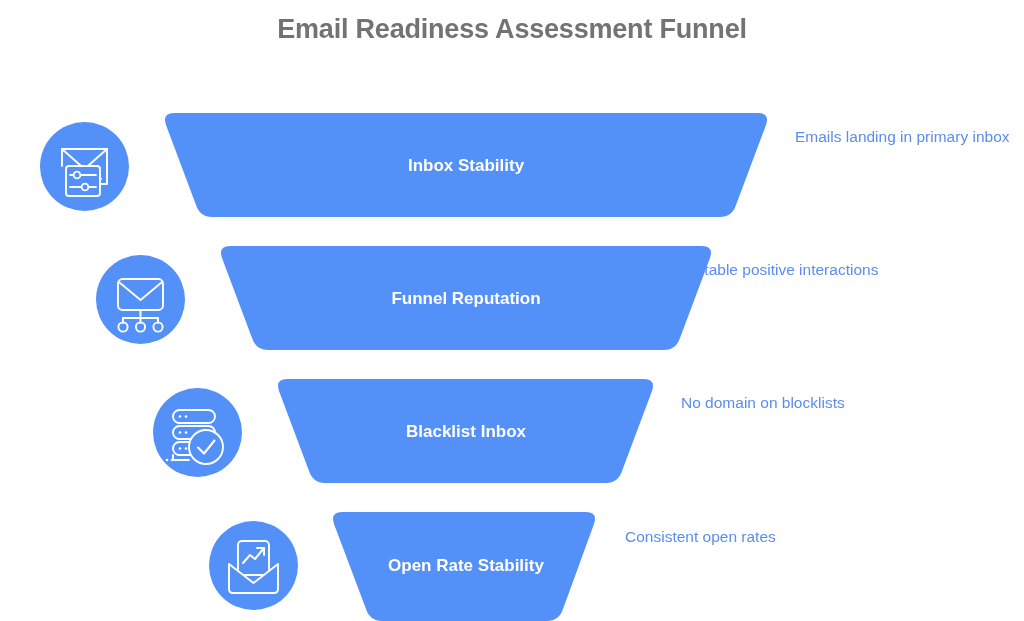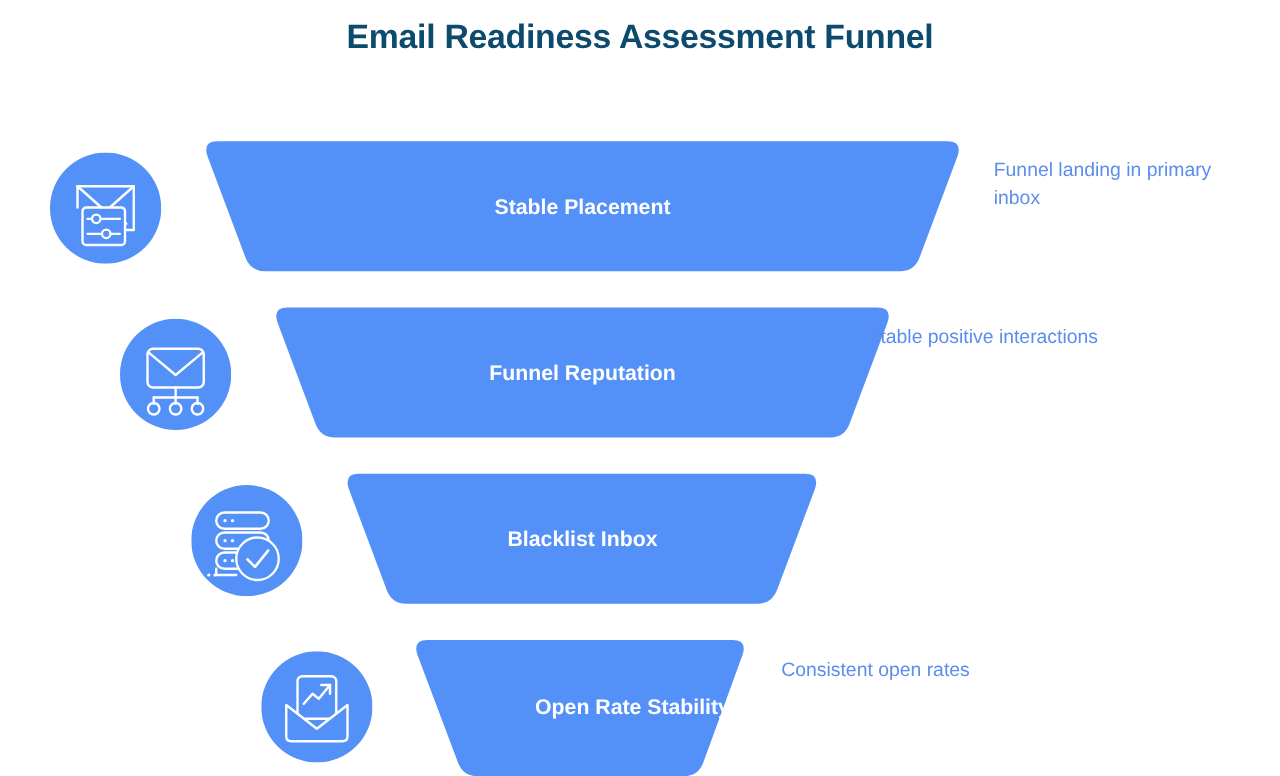--- a/index.html
+++ b/index.html
@@ -21,21 +21,21 @@
     height: 621px;
   }
   .chart-title {
     position: absolute;
     top: 14px;
     left: 0;
     width: 1024px;
     text-align: center;
     font-size: 27px;
     font-weight: bold;
-    color: #0c4a6e;
+    color: #737373;
     letter-spacing: -0.2px;
   }
   .funnel-svg {
     position: absolute;
     top: 0;
     left: 0;
     width: 1024px;
     height: 621px;
   }
   .stage-label {
@@ -133,22 +133,23 @@
   <div class="icon-wrap" style="left:209px; top:521px;">
     <svg width="89" height="89" viewBox="0 0 89 89">
       <circle cx="44.5" cy="44.5" r="44.5" fill="#5390F8"></circle>
       <rect x="29" y="20" width="31" height="34" rx="4" fill="none" stroke="#FFFFFF" stroke-width="1.9"></rect>
       <path d="M 34 42 L 41 34 L 46 38 L 55 27" fill="none" stroke="#FFFFFF" stroke-width="2" stroke-linecap="round" stroke-linejoin="round"></path>
       <path d="M 48 27 L 55 27 L 55 34" fill="none" stroke="#FFFFFF" stroke-width="2" stroke-linecap="round" stroke-linejoin="round"></path>
       <path d="M 20 43 L 20 68 Q 20 72 24 72 L 65 72 Q 69 72 69 68 L 69 43 L 44.5 62 Z" fill="#5390F8" stroke="#FFFFFF" stroke-width="1.9" stroke-linecap="round" stroke-linejoin="round"></path>
     </svg>
   </div>
 
-  <div class="stage-label" style="left:466px; top:166px;">Stable Placement</div>
+  <div class="stage-label" style="left:466px; top:166px;">Inbox Stability</div>
   <div class="stage-label" style="left:466px; top:299px;">Funnel Reputation</div>
   <div class="stage-label" style="left:466px; top:432px;">Blacklist Inbox</div>
-  <div class="stage-label" style="left:466px; top:566px;margin-left:40px;">Open Rate Stability</div>
+  <div class="stage-label" style="left:466px; top:566px;">Open Rate Stability</div>
 
-  <div class="stage-desc" style="left:795px; top:126px; width:215px;">Funnel landing in primary inbox</div>
+  <div class="stage-desc" style="left:795px; top:126px; width:215px;">Emails landing in primary inbox</div>
   <div class="stage-desc" style="left:694px; top:259px; width:280px;">Stable positive interactions</div>
+  <div class="stage-desc" style="left:681px; top:392px; width:280px;">No domain on blocklists</div>
   <div class="stage-desc" style="left:625px; top:526px; width:280px;">Consistent open rates</div>
 
 </div>
 
 </body></html>

